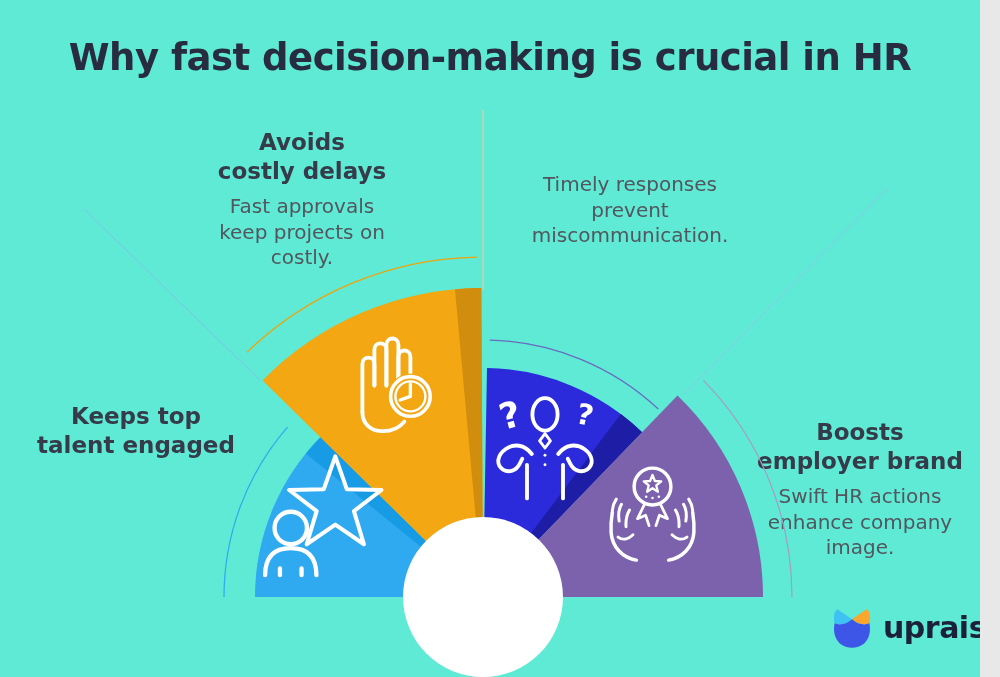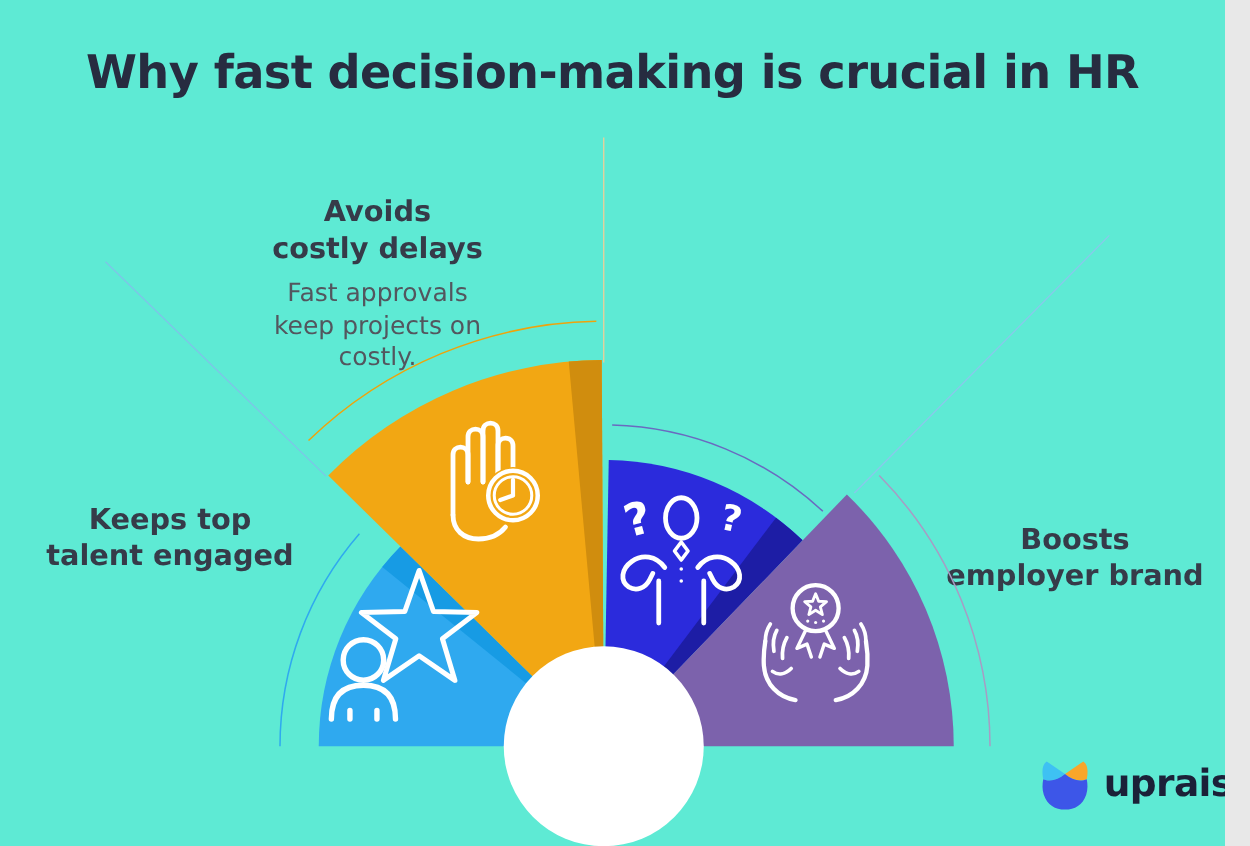--- a/index.html
+++ b/index.html
@@ -3,21 +3,21 @@
 <meta charset="utf-8">
 <style>
   html,body{margin:0;padding:0;background:#e8e8e8;}
   .canvas{position:relative;width:980px;height:677px;background:#5eead4;overflow:hidden;
           font-family:"DejaVu Sans", "Liberation Sans", sans-serif;}
   .title{position:absolute;top:36px;left:0;right:0;text-align:center;
          font-size:37px;font-weight:800;color:#272C40;letter-spacing:-0.5px;}
   .benefit{position:absolute;text-align:center;}
   .benefit .hd{margin:0;font-size:23px;font-weight:700;color:#363B49;line-height:1.24;white-space:pre-line;}
   .benefit .bd{margin:9px 0 0;font-size:20px;font-weight:400;color:#53565E;line-height:1.28;white-space:pre-line;}
-  .benefit.delays{left:162px;top:156px;width:280px;}
+  .benefit.delays{left:162px;top:128px;width:280px;}
   .benefit.confusion{left:488px;top:163px;width:284px;}
   .benefit.talent{left:0px;top:402px;width:272px;}
   .benefit.brand{left:720px;top:397px;width:280px;margin-top:21px;}
   .gauge-svg{position:absolute;left:0;top:0;}
   .logo{position:absolute;left:830px;top:604px;display:flex;align-items:center;gap:9px;}
   .logo .word{font-size:30px;font-weight:700;color:#1B2138;letter-spacing:-0.5px;}
   .icon-g{stroke:#ffffff;fill:none;stroke-linecap:round;stroke-linejoin:round;}
 </style>
 </head>
 <body>
@@ -27,28 +27,34 @@
   <div class="title">Why fast decision-making is crucial in HR</div>
 
   <div class="benefit delays">
     <p class="hd">Avoids
 costly delays</p>
     <p class="bd">Fast approvals
 keep projects on
 costly.</p>
   </div>
   <div class="benefit confusion">
+    <p class="bd">Timely responses
+prevent
+miscommunication.</p>
   </div>
   <div class="benefit talent">
     <p class="hd">Keeps top
 talent engaged</p>
   </div>
   <div class="benefit brand">
     <p class="hd">Boosts
 employer brand</p>
+    <p class="bd">Swift HR actions
+enhance company
+image.</p>
   </div>
 
   <svg class="gauge-svg" width="1000" height="677" viewBox="0 0 1000 677">
     <g id="wedges">
         <path d="M 483 597 L 255 597 A 228 228 0 0 1 320.37889759284667 437.192687739634 Z" fill="#2FA9EF"></path>
         <path d="M 483 597 L 305.8107207878107 453.51495084063697 A 228 228 0 0 1 320.37889759284667 437.192687739634 Z" fill="#179BE4"></path>
         <path d="M 483 597 L 262.60561121135794 380.41903733134603 A 309 309 0 0 1 481.3820871760914 288.00423569554516 Z" fill="#F2A713"></path>
         <path d="M 483 597 L 454.994532718886 289.27172082766515 A 309 309 0 0 1 481.3820871760914 288.00423569554516 Z" fill="#D08D0E"></path>
         <path d="M 483 597 L 486.9966010741379 368.0348778091864 A 229 229 0 0 1 642.0767668351104 432.2711857224489 Z" fill="#2B2BDC"></path>
         <path d="M 483 597 L 620.815640301819 414.11246819916994 A 229 229 0 0 1 642.0767668351104 432.2711857224489 Z" fill="#1D1DA5"></path>

